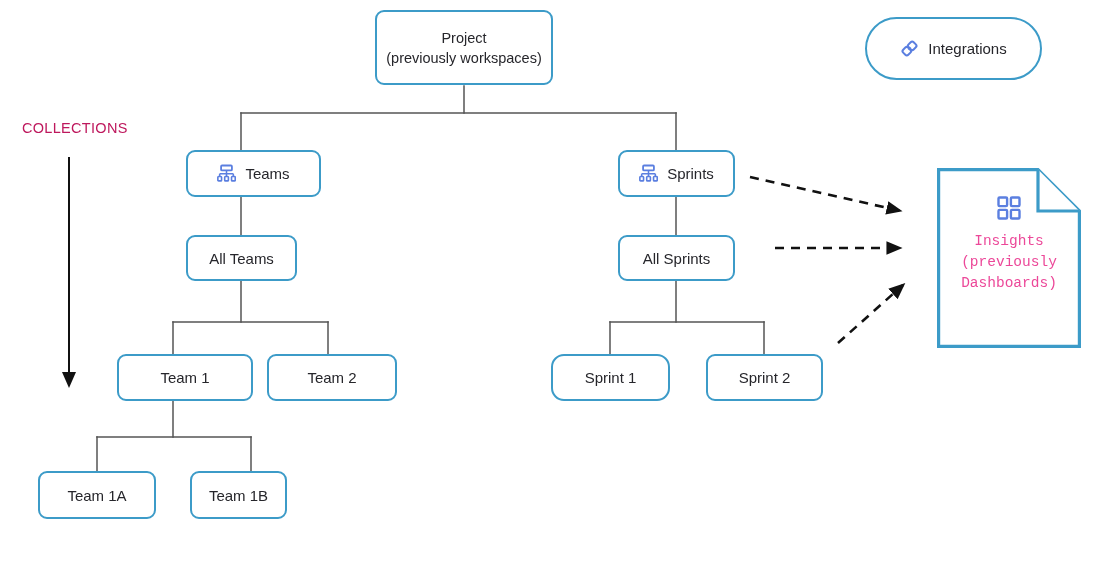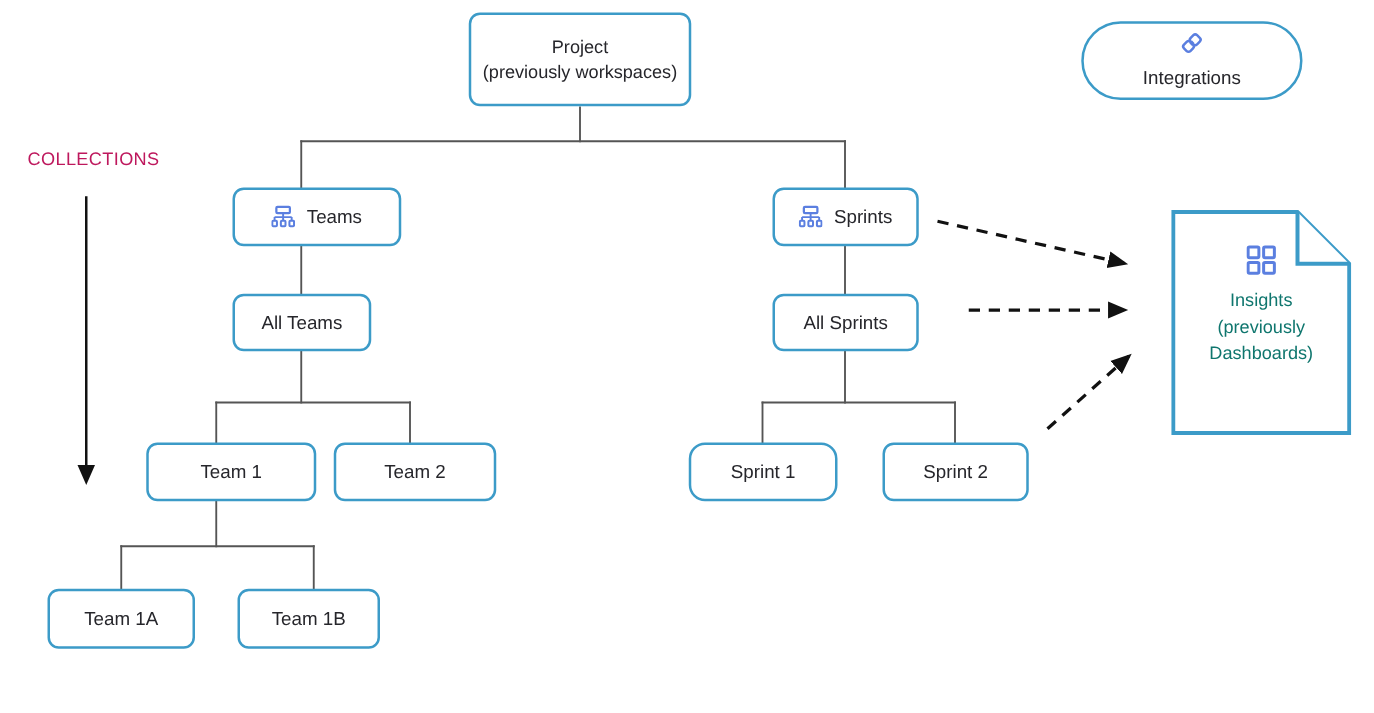--- a/index.html
+++ b/index.html
@@ -43,21 +43,20 @@
     text-align: center;
     z-index: 3;
   }
   .node .label { white-space: pre-line; }
   .node.two-line { font-size: 14.5px; line-height: 20px; }
 
   .node.pill {
     border-radius: 32px;
     gap: 11px;
     justify-content: center;
-    flex-direction: column;
   }
   .node.with-icon {
     gap: 9px;
   }
 
   
   .doc {
     position: absolute;
     z-index: 3;
   }
@@ -71,23 +70,24 @@
     right: 0;
     top: 28px;
     display: flex;
     flex-direction: column;
     align-items: center;
     gap: 11px;
   }
   .doc .doc-text {
     font-size: 14.5px;
     line-height: 21px;
-    color: #0f766e;
+    color: #ec4899;
     text-align: center;
     white-space: pre-line;
+    font-family: Liberation Mono, monospace;
   }
 
   
   .collections-label {
     position: absolute;
     font-size: 14.5px;
     letter-spacing: 0.3px;
     color: #be185d;
     white-space: nowrap;
   }
@@ -217,21 +217,21 @@
   </div>
 
   <div class="node" style="left:706px; top:354px; width:117px; height:47px;">
     <span class="label">Sprint 2</span>
   </div>
 
   <div class="node" style="left:38px; top:471px; width:118px; height:48px;">
     <span class="label">Team 1A</span>
   </div>
 
-  <div class="node" style="left:190px; top:471px; width:114px; height:48px;">
+  <div class="node" style="left:190px; top:471px; width:97px; height:48px;">
     <span class="label">Team 1B</span>
   </div>
 
   <div class="doc" style="left:937px; top:168px; width:144px; height:180px;">
     <svg class="doc-body" viewBox="0 0 144 180" preserveAspectRatio="none" xmlns="http://www.w3.org/2000/svg">
       <path d="M1.6,1.6 L101,1.6 L142.4,43 L142.4,178.4 L1.6,178.4 Z" fill="#ffffff" stroke="#3C9BC8" stroke-width="3.2" stroke-linejoin="miter"></path>
       <path d="M101,1.6 L101,43 L142.4,43" fill="#ffffff" stroke="#3C9BC8" stroke-width="3.2" stroke-linejoin="miter"></path>
     </svg>
     <div class="doc-content">
       <span class="icon">

